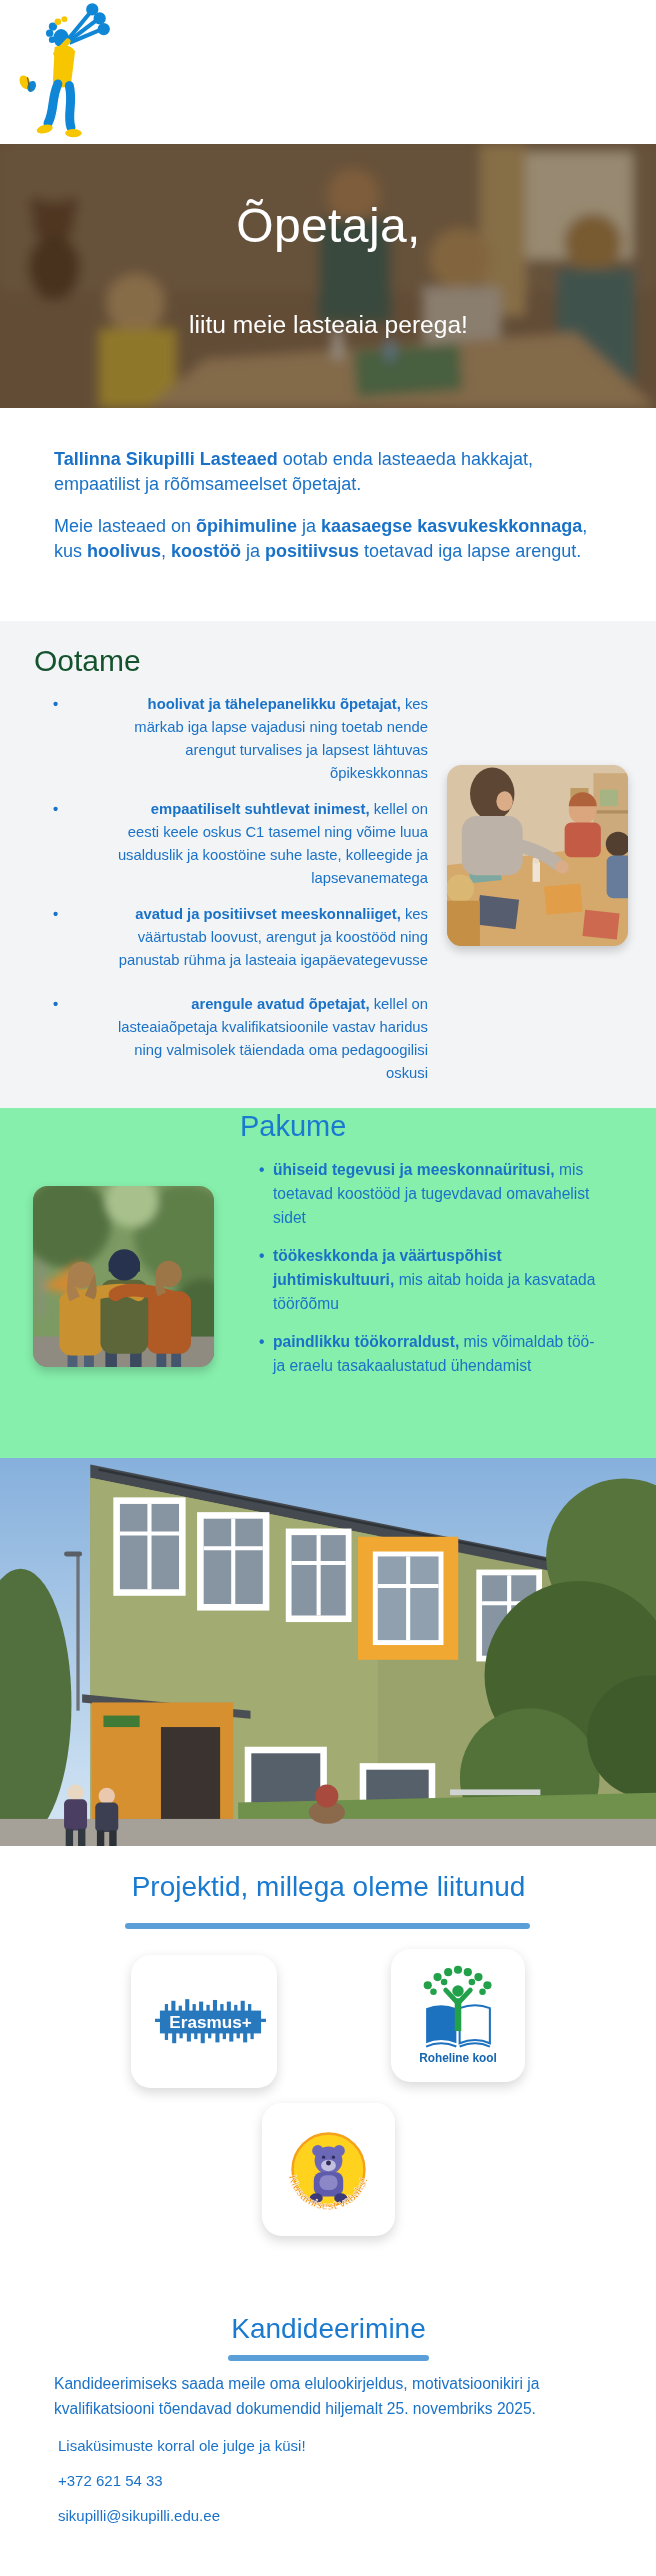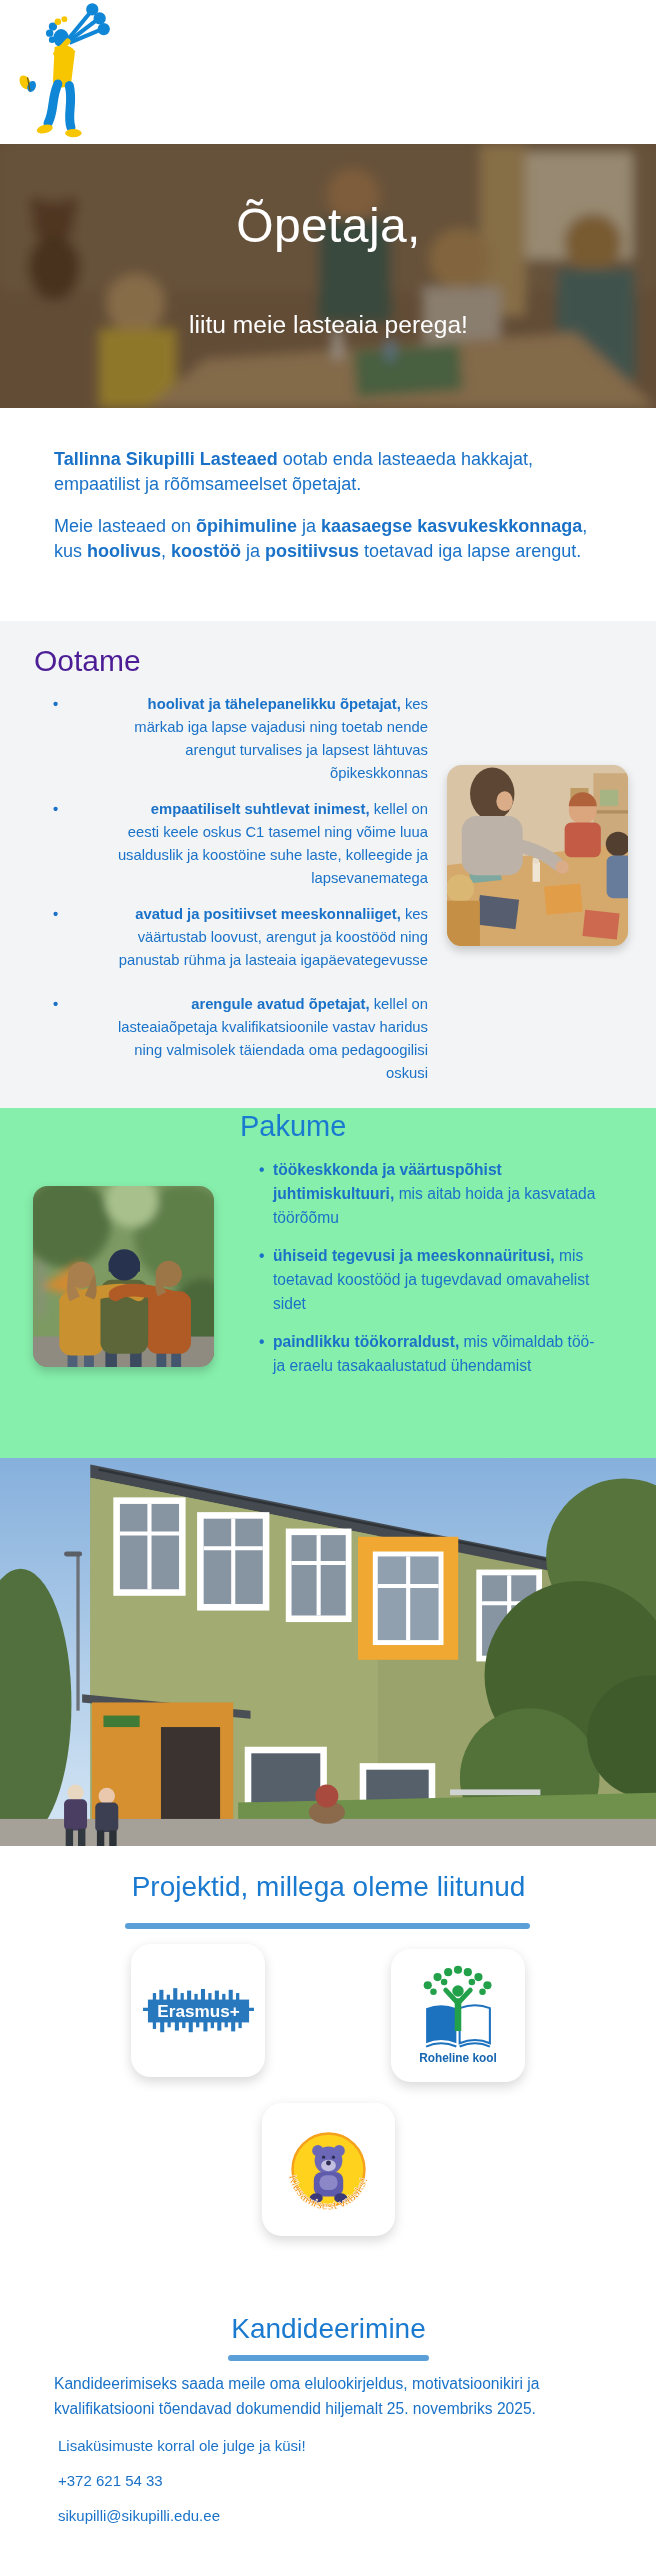--- a/index.html
+++ b/index.html
@@ -14,21 +14,21 @@
   .hero-sub{position:absolute;top:167px;left:0;width:657px;text-align:center;
     color:#fff;font-size:24.6px;font-weight:400;}
   .rich{white-space:pre-line;}
   .rich .bb,.bb{font-weight:700;}
   #intro{top:408px;height:213px;}
   #intro p{margin:0;font-size:18px;line-height:25.4px;color:#1a72c8;width:574px;}
   #intro .p1{position:absolute;top:39px;left:54px;}
   #intro .p2{position:absolute;top:106px;left:54px;}
   
   #ootame{top:621px;height:487px;background:#f2f4f6;}
-  .h-ootame{position:absolute;top:23px;left:34px;margin:0;font-size:30px;font-weight:400;color:#4c1d95;}
+  .h-ootame{position:absolute;top:23px;left:34px;margin:0;font-size:30px;font-weight:400;color:#14532d;}
   ul.blist{list-style:none;margin:0;padding:0;white-space:pre-line;}
   ul.blist li{position:relative;color:#1a72c8;}
   ul.blist li::before{content:"•";position:absolute;left:-14px;top:0;font-weight:700;}
   #ootame ul{position:absolute;top:72px;left:67px;width:361px;}
   #ootame li{font-size:14.8px;line-height:23px;margin-bottom:13px;text-align:right;}
   #ootame li:last-child{margin-top:21.3px;}
   
   #pakume{top:1108px;height:350px;background:#86efac;padding-left:32px;}
   .h-pakume{position:absolute;top:1.6px;left:240px;margin:0;font-size:29px;font-weight:400;color:#1a7ad0;}
   #pakume ul{position:absolute;top:50px;left:273px;width:369px;}
@@ -179,25 +179,25 @@
           <rect x="194" y="110" width="36" height="52" rx="8" fill="#5574a0"></rect>
         <circle cx="16" cy="150" r="17" fill="#d9b873"></circle>
           <rect x="0" y="165" width="40" height="55" fill="#c08a3e"></rect>
         <rect x="0" y="0" width="220" height="220" fill="rgba(235,185,120,0.12)"></rect>
       </svg>
     </div>
   </div>
 
   <div class="sec" id="pakume">
     <h2 class="h-pakume">Pakume</h2>
-    <ul class="blist"><li><span class="bb">töökeskkonda ja väärtuspõhist
+    <ul class="blist"><li><span class="bb">ühiseid tegevusi ja meeskonnaüritusi,</span><span> mis
+toetavad koostööd ja tugevdavad omavahelist
+sidet</span></li><li><span class="bb">töökeskkonda ja väärtuspõhist
 juhtimiskultuuri,</span><span> mis aitab hoida ja kasvatada
-töörõõmu</span></li><li><span class="bb">ühiseid tegevusi ja meeskonnaüritusi,</span><span> mis
-toetavad koostööd ja tugevdavad omavahelist
-sidet</span></li><li><span class="bb">paindlikku töökorraldust,</span><span> mis võimaldab töö-
+töörõõmu</span></li><li><span class="bb">paindlikku töökorraldust,</span><span> mis võimaldab töö-
 ja eraelu tasakaalustatud ühendamist</span></li></ul>
     <div class="photo" style="left:33px;top:78px;width:181px;height:181px;">
       <svg width="181" height="181" viewBox="0 0 220 220">
         <defs>
             <filter id="bl2" x="-20%" y="-20%" width="140%" height="140%">
               <feGaussianBlur stdDeviation="5"></feGaussianBlur>
             </filter>
           </defs>
         <rect width="220" height="220" fill="#7d9a63"></rect>
         <g filter="url(#bl2)">
@@ -319,21 +319,21 @@
         <rect x="116" y="420" width="28" height="36" rx="6" fill="#3c3f52"></rect>
       <rect x="118" y="454" width="9" height="19" fill="#2c3138"></rect>
         <rect x="133" y="454" width="9" height="19" fill="#2c3138"></rect>
     </svg>
   </div>
 
   <div class="sec" id="projects">
     <h2 class="center-h" style="top:24.6px;">Projektid, millega oleme liitunud</h2>
     <div class="underbar" style="left:125px;top:77px;width:405px;"></div>
 
-    <div class="logo-card" style="left:131px;top:98px;">
+    <div class="logo-card" style="left:131px;top:109px;padding-left:12px;">
       <svg width="115" height="62" viewBox="0 0 140 76">
         <g fill="#2878be">
           <rect x="8" y="24" width="124" height="28"></rect>
           <rect x="14" y="16" width="4" height="9"></rect>
             <rect x="22" y="12" width="5" height="13"></rect>
             <rect x="31" y="18" width="4" height="8"></rect>
           <rect x="39" y="10" width="5" height="15"></rect>
             <rect x="48" y="16" width="4" height="9"></rect>
             <rect x="56" y="13" width="5" height="12"></rect>
           <rect x="65" y="17" width="4" height="8"></rect>

